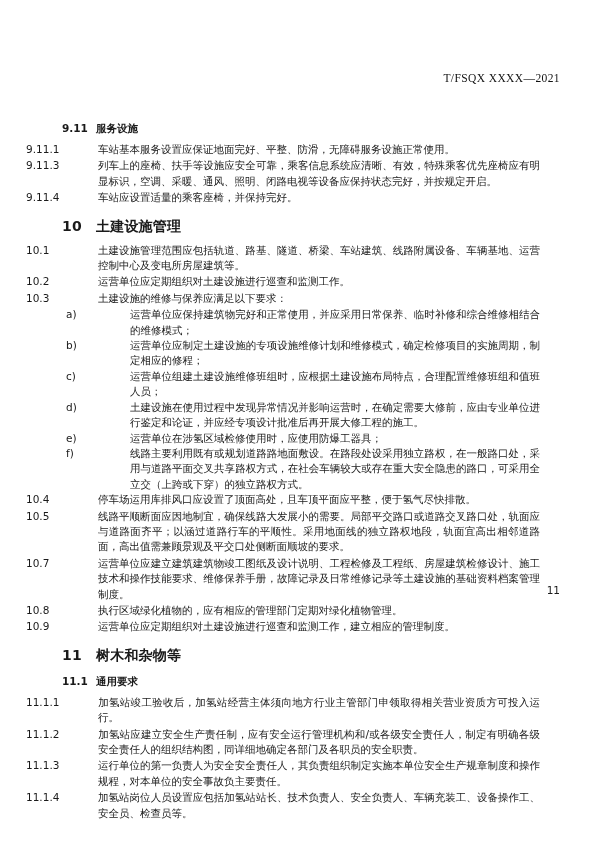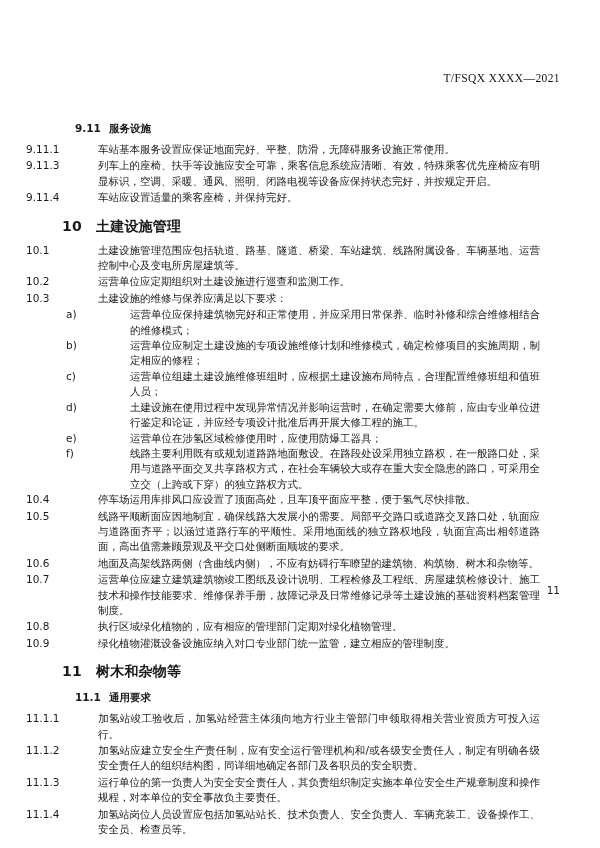--- a/index.html
+++ b/index.html
@@ -45,21 +45,21 @@
     letter-spacing: 0.2px;
   }
   .h2 .num {
     display: inline-block;
     min-width: 34px;
   }
   .h3 {
     font-family: "DejaVu Sans", "Liberation Sans", sans-serif;
     font-weight: bold;
     font-size: 10.5px;
-    margin: 10px 0 6px 13px;
+    margin: 10px 0 6px 0;
   }
   .h3 .num {
     display: inline-block;
     min-width: 34px;
   }
   p.para {
     font-size: 10.5px;
     line-height: 15.4px;
     margin: 0 0 1px 0;
     text-align: justify;
@@ -147,30 +147,27 @@
       <li><span class="lbl">f)</span><span>线路主要利用既有或规划道路路地面敷设。在路段处设采用独立路权，在一般路口处，采用与道路平面交叉共享路权方式，在社会车辆较大或存在重大安全隐患的路口，可采用全立交（上跨或下穿）的独立路权方式。</span></li>
     </ul>
 
     <p class="para hang">
       <span class="num">10.4</span><span>停车场运用库排风口应设置了顶面高处，且车顶平面应平整，便于氢气尽快排散。</span>
     </p>
     <p class="para hang">
       <span class="num">10.5</span><span>线路平顺断面应因地制宜，确保线路大发展小的需要。局部平交路口或道路交叉路口处，轨面应与道路面齐平；以涵过道路行车的平顺性。采用地面线的独立路权地段，轨面宜高出相邻道路面，高出值需兼顾景观及平交口处侧断面顺坡的要求。</span>
     </p>
     <p class="para hang">
-      <span class="num">10.6</span><span>地面及高架线路两侧（含曲线内侧），不应有妨碍行车瞭望的建筑物、构筑物、树木和杂物等。</span>
-    </p>
-    <p class="para hang">
       <span class="num">10.7</span><span>运营单位应建立建筑建筑物竣工图纸及设计说明、工程检修及工程纸、房屋建筑检修设计、施工技术和操作技能要求、维修保养手册，故障记录及日常维修记录等土建设施的基础资料档案管理制度。</span>
     </p>
     <p class="para hang">
       <span class="num">10.8</span><span>执行区域绿化植物的，应有相应的管理部门定期对绿化植物管理。</span>
     </p>
     <p class="para hang">
-      <span class="num">10.9</span><span>绿化植物灌溉设备设施应纳入对口专业部门统一监管，建立相应的管理制度。</span>
+      <span class="num">10.9</span><span>运营单位应定期组织对土建设施进行巡查和监测工作，建立相应的管理制度。</span>
     </p>
 
     <div class="h2">
       <span class="num">11</span><span>树木和杂物等</span>
     </div>
 
     <div class="h3">
       <span class="num">11.1</span><span>通用要求</span>
     </div>
 

